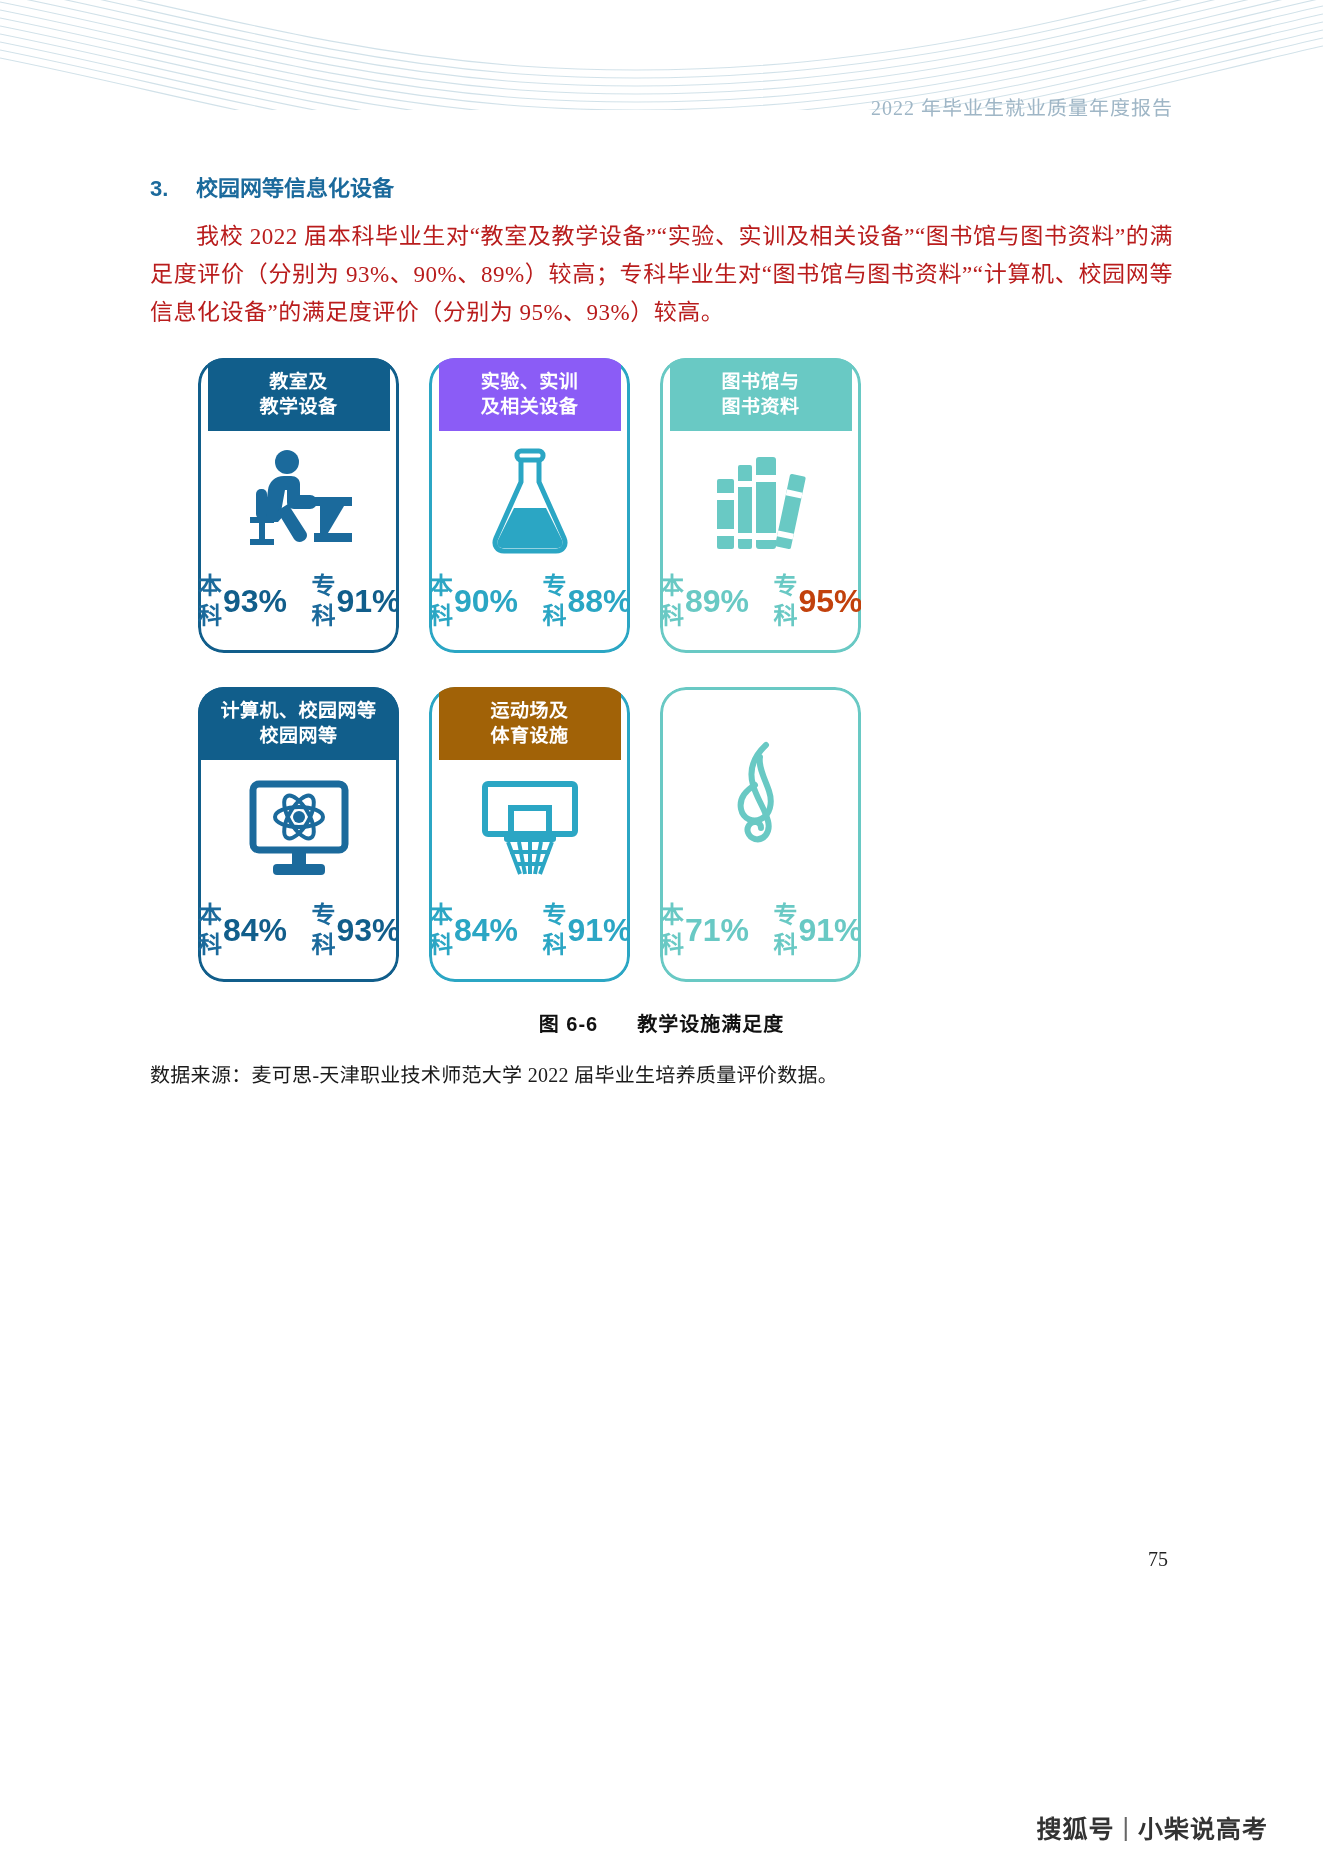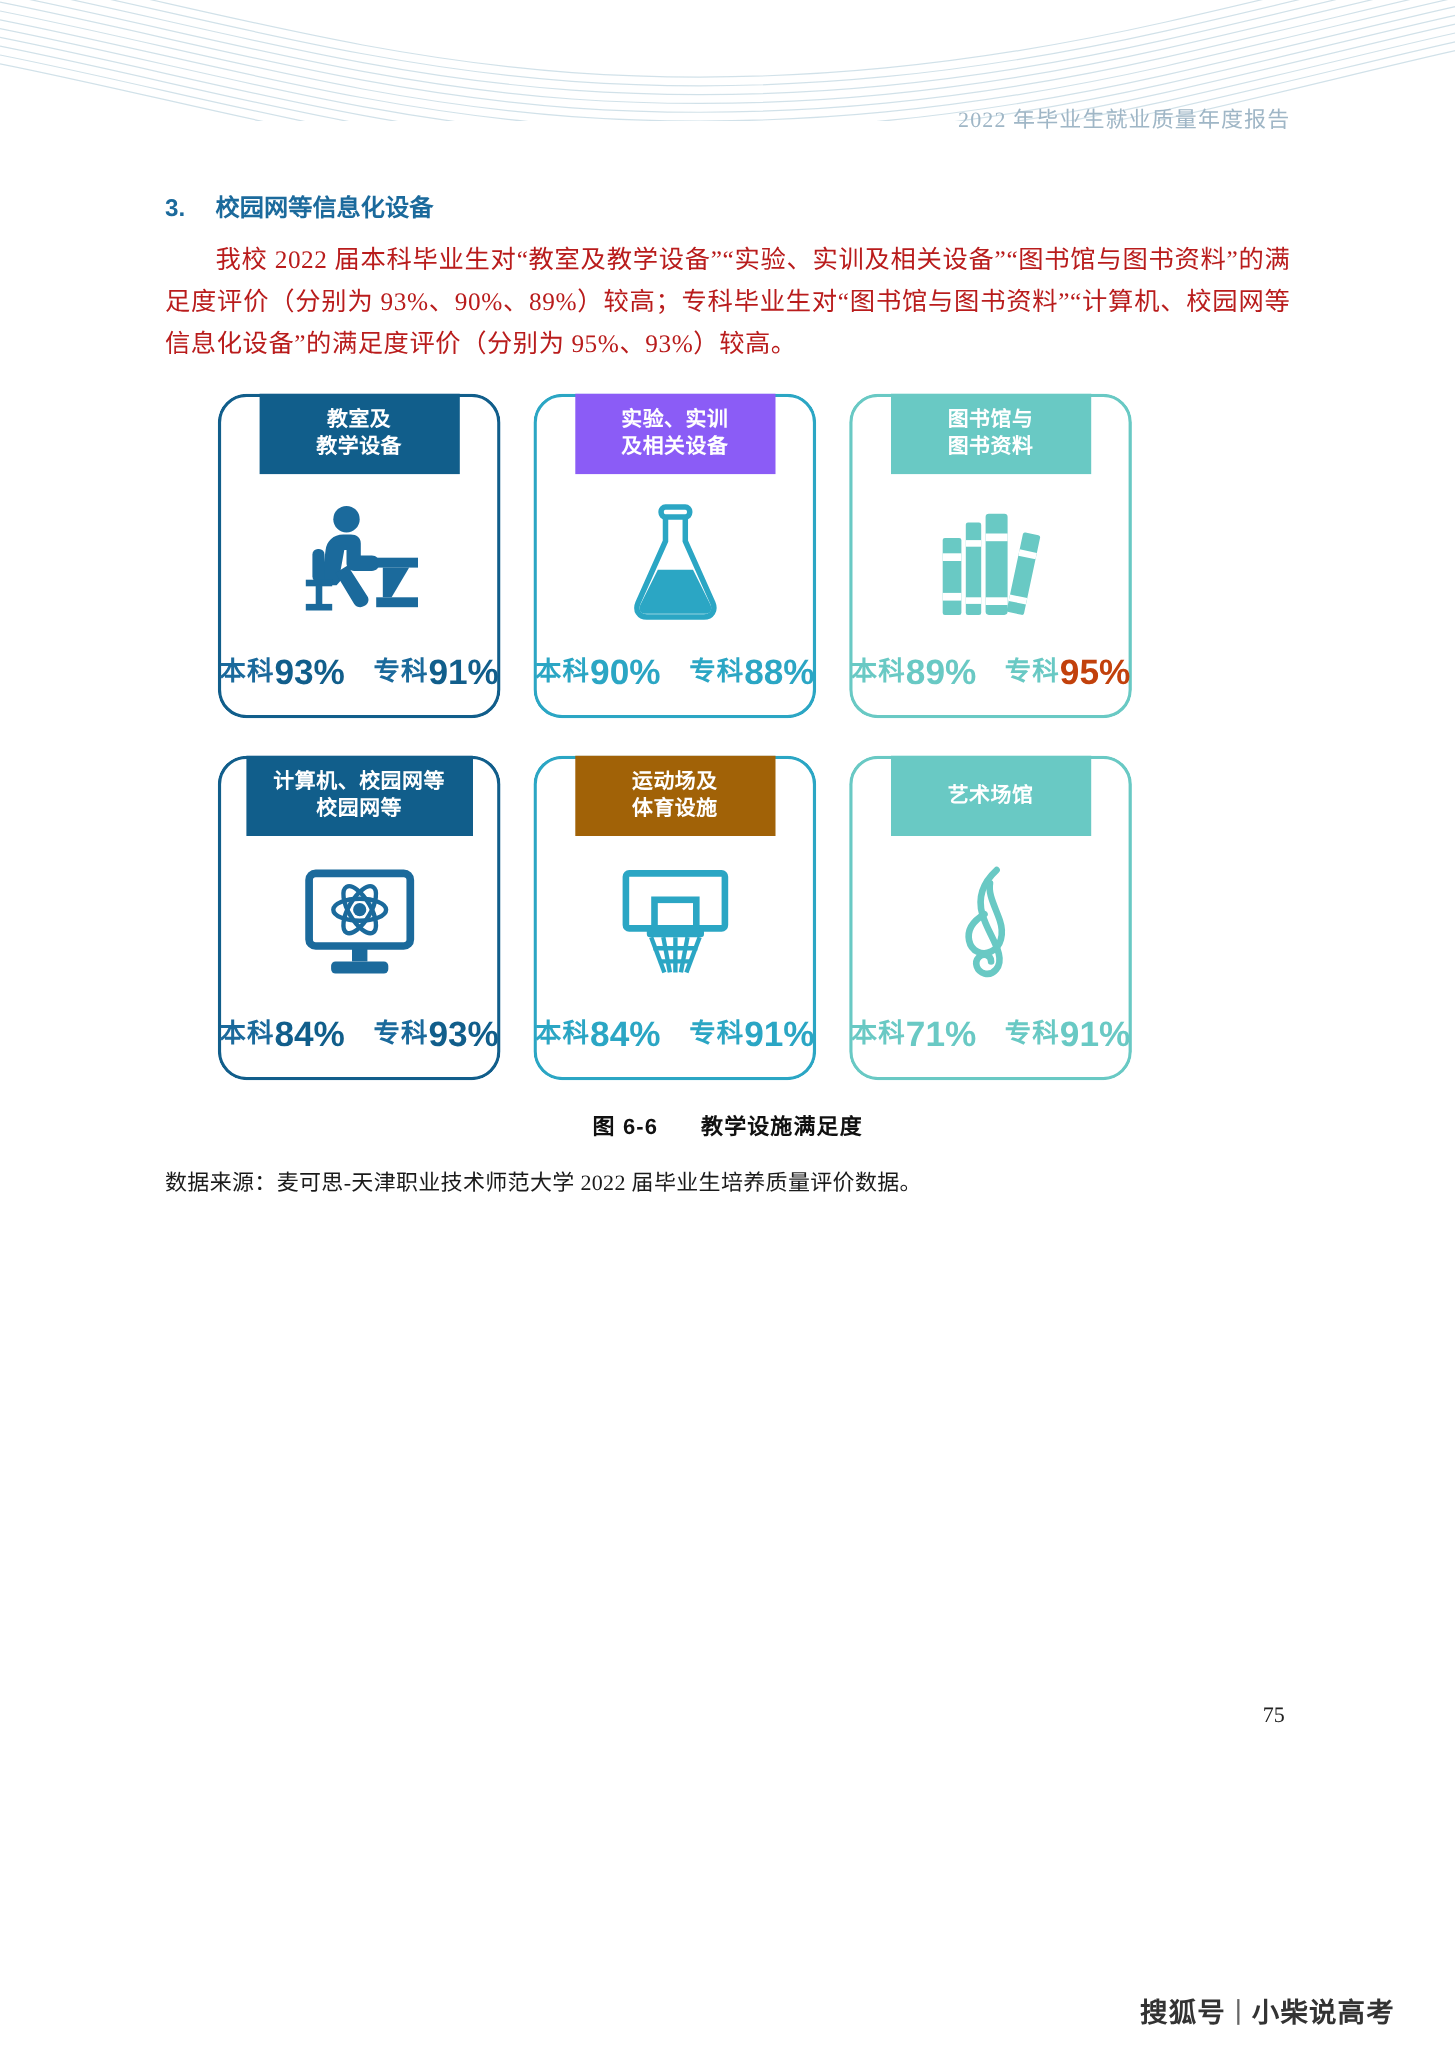--- a/index.html
+++ b/index.html
@@ -80,21 +80,21 @@
     gap: 34px;
     padding-left: 48px;
     box-sizing: border-box;
   }
   .card-row {
     display: flex;
     gap: 30px;
   }
   .card {
     position: relative;
-    width: 257px;
+    width: 201px;
     height: 295px;
     border-radius: 26px;
     background: #ffffff;
     box-sizing: border-box;
     display: flex;
     flex-direction: column;
     align-items: center;
     overflow: hidden;
   }
   .card .card-border {
@@ -416,25 +416,20 @@
           </div>
           <div class="value-block">
             <span class="value-label" style="color:#2ba6c4">专科</span>
             <span class="value-number" style="color:#2ba6c4">91%</span>
           </div>
         </div>
       </div>
 
       <div class="card" style="color:#69c9c4">
         <div class="card-border"></div>
-        <div class="card-header" style="background:#69c9c4">
-          <span>
-            <span>艺术场馆</span>
-          </span>
-        </div>
         <div class="card-icon">
           <svg width="72" height="110" viewBox="0 0 72 110" xmlns="http://www.w3.org/2000/svg">
             <g fill="none" stroke="#69c9c4" stroke-width="6" stroke-linecap="round" stroke-linejoin="round">
               <path d="M41 6 C28 18 24 32 28 46 C32 60 40 70 43 82 C46 94 38 102 30 100 C23 98 20 90 25 85 C29 81 36 83 36 89"></path>
               <path d="M30 46 C20 52 14 60 16 70 C18 80 28 84 36 80 C45 76 48 64 44 52 C40 40 33 28 35 18"></path>
             </g>
           </svg>
         </div>
         <div class="card-values">
           <div class="value-block">

